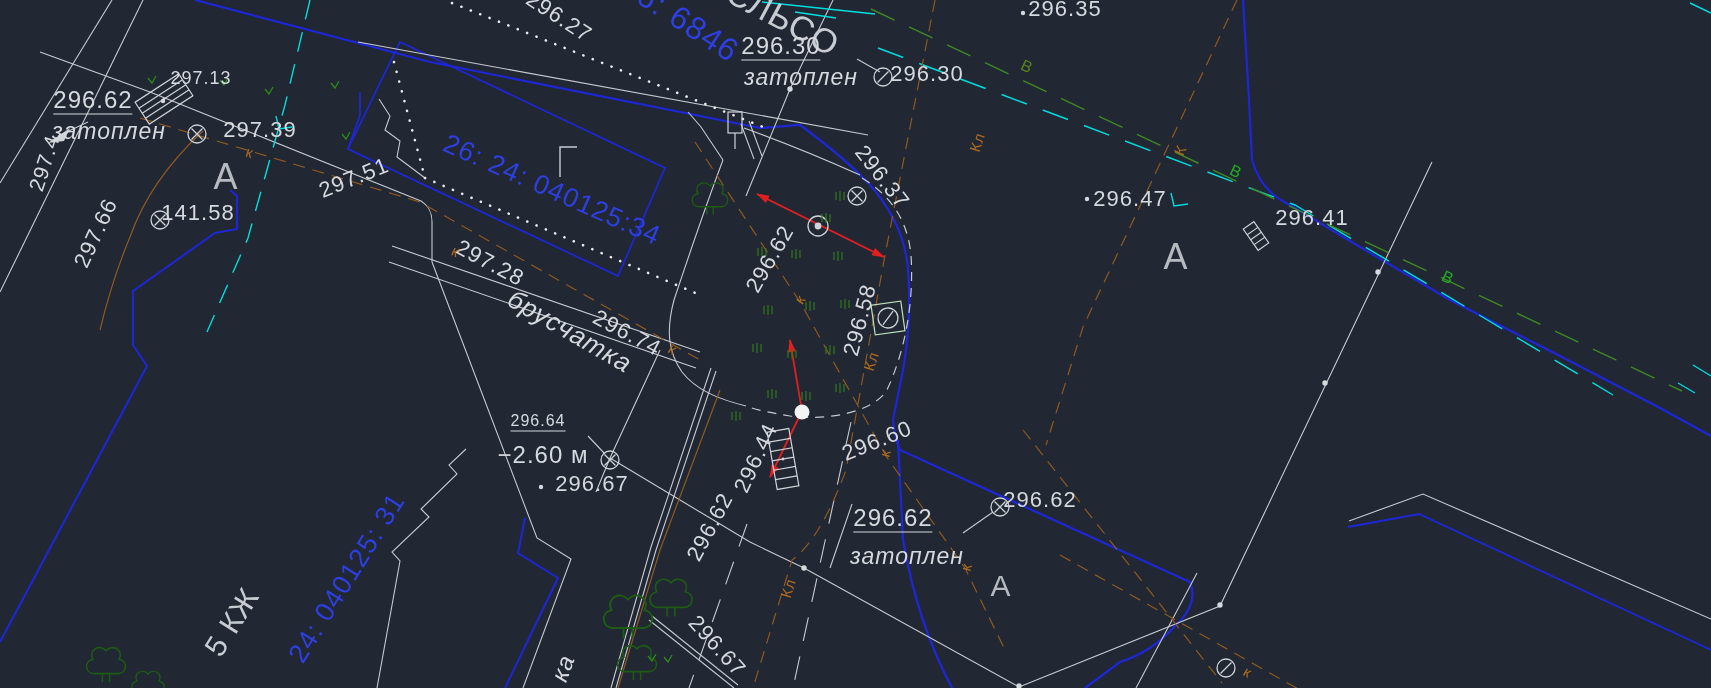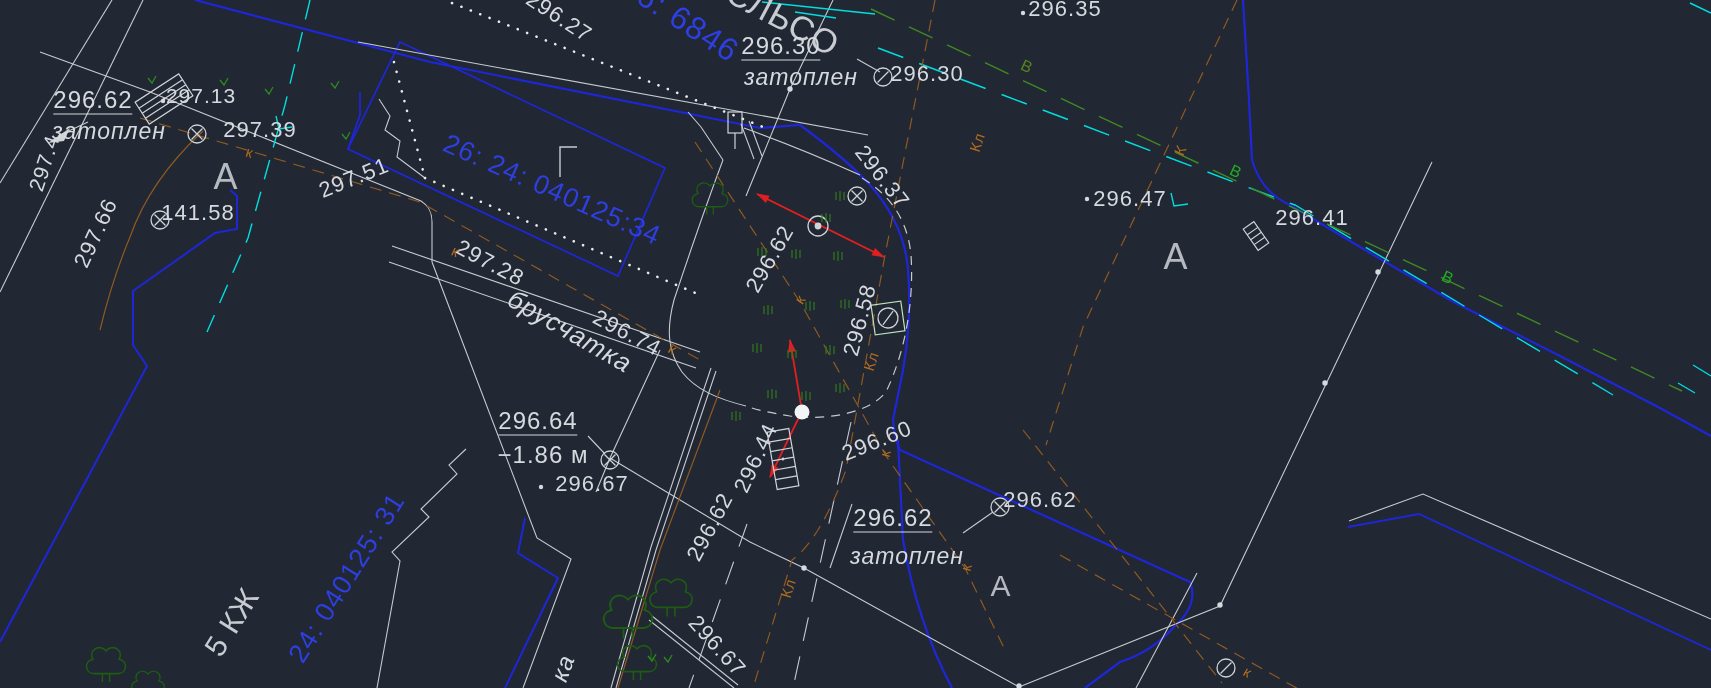--- a/index.html
+++ b/index.html
@@ -223,21 +223,21 @@
         <use href="#sym-vmark" transform="translate(652,658) rotate(0)"></use>
         <use href="#sym-vmark" transform="translate(668,659) rotate(0)"></use>
       </g>
   </svg>
 
   <div id="labels">
       <div class="lbl u" style="left: 93px; top: 101px; font-size: 24px; color: rgb(214, 217, 222); transform: translate(-50%, -50%) rotate(0deg);">296.62</div>
       <div class="lbl it" style="left: 109px; top: 131px; font-size: 23px; color: rgb(214, 217, 222); transform: translate(-50%, -50%) rotate(0deg);">затоплен</div>
       <div class="lbl" style="left: 44px; top: 163px; font-size: 21px; color: rgb(214, 217, 222); transform: translate(-50%, -50%) rotate(-72deg);">297.4</div>
       <div class="lbl" style="left: 96px; top: 233px; font-size: 22px; color: rgb(214, 217, 222); transform: translate(-50%, -50%) rotate(-65deg);">297.66</div>
-      <div class="lbl" style="left: 201px; top: 95px; font-size: 21px; color: rgb(214, 217, 222); transform: translate(-50%, -50%) rotate(0deg);">297.13</div>
+      <div class="lbl" style="left: 201px; top: 78px; font-size: 18px; color: rgb(214, 217, 222); transform: translate(-50%, -50%) rotate(0deg);">297.13</div>
       <div class="lbl" style="left: 236px; top: 130px; font-size: 22px; color: rgb(214, 217, 222); transform: translate(-50%, -50%) rotate(0deg); margin-left: 24px;">297.39</div>
       <div class="lbl" style="left: 226px; top: 177px; font-size: 36px; color: rgb(182, 186, 192); transform: translate(-50%, -50%) rotate(0deg);">А</div>
       <div class="lbl" style="left: 198px; top: 213px; font-size: 22px; color: rgb(214, 217, 222); transform: translate(-50%, -50%) rotate(0deg);">141.58</div>
       <div class="lbl" style="left: 354px; top: 178px; font-size: 22px; color: rgb(214, 217, 222); transform: translate(-50%, -50%) rotate(-22deg);">297.51</div>
       <div class="lbl" style="left: 559px; top: 17px; font-size: 22px; color: rgb(214, 217, 222); transform: translate(-50%, -50%) rotate(33deg);">296.27</div>
       <div class="lbl" style="left: 552px; top: 190px; font-size: 27px; color: rgb(46, 63, 224); transform: translate(-50%, -50%) rotate(24deg);">26: 24: 040125:34</div>
       <div class="lbl" style="left: 688px; top: 23px; font-size: 32px; color: rgb(46, 63, 224); transform: translate(-50%, -50%) rotate(33deg);">6: 6846</div>
       <div class="lbl" style="left: 783px; top: 18px; font-size: 34px; color: rgb(200, 204, 210); transform: translate(-50%, -50%) rotate(28deg);">СЛЬСО</div>
       <div class="lbl u" style="left: 781px; top: 47px; font-size: 24px; color: rgb(214, 217, 222); transform: translate(-50%, -50%) rotate(0deg);">296.30</div>
       <div class="lbl it" style="left: 801px; top: 77px; font-size: 23px; color: rgb(214, 217, 222); transform: translate(-50%, -50%) rotate(0deg);">затоплен</div>
@@ -253,22 +253,22 @@
       <div class="lbl" style="left: 770px; top: 259px; font-size: 22px; color: rgb(214, 217, 222); transform: translate(-50%, -50%) rotate(-60deg);">296.62</div>
       <div class="lbl" style="left: 860px; top: 320px; font-size: 22px; color: rgb(214, 217, 222); transform: translate(-50%, -50%) rotate(-75deg);">296.58</div>
       <div class="lbl" style="left: 877px; top: 441px; font-size: 22px; color: rgb(214, 217, 222); transform: translate(-50%, -50%) rotate(-22deg);">296.60</div>
       <div class="lbl" style="left: 710px; top: 527px; font-size: 22px; color: rgb(214, 217, 222); transform: translate(-50%, -50%) rotate(-62deg);">296.62</div>
       <div class="lbl" style="left: 756px; top: 458px; font-size: 22px; color: rgb(214, 217, 222); transform: translate(-50%, -50%) rotate(-65deg);">296.44</div>
       <div class="lbl" style="left: 717px; top: 646px; font-size: 22px; color: rgb(214, 217, 222); transform: translate(-50%, -50%) rotate(48deg);">296.67</div>
       <div class="lbl it" style="left: 563px; top: 668px; font-size: 24px; color: rgb(214, 217, 222); transform: translate(-50%, -50%) rotate(-70deg);">ка</div>
       <div class="lbl it" style="left: 570px; top: 331px; font-size: 26px; color: rgb(214, 217, 222); transform: translate(-50%, -50%) rotate(30deg);">брусчатка</div>
       <div class="lbl" style="left: 490px; top: 263px; font-size: 22px; color: rgb(214, 217, 222); transform: translate(-50%, -50%) rotate(28deg);">297.28</div>
       <div class="lbl" style="left: 627px; top: 333px; font-size: 22px; color: rgb(214, 217, 222); transform: translate(-50%, -50%) rotate(28deg);">296.74</div>
-      <div class="lbl u" style="left: 538px; top: 422px; font-size: 24px; color: rgb(214, 217, 222); transform: translate(-50%, -50%) rotate(0deg);">296.64</div>
-      <div class="lbl" style="left: 543px; top: 455px; font-size: 24px; color: rgb(214, 217, 222); transform: translate(-50%, -50%) rotate(0deg);">−1.86 м</div>
+      <div class="lbl u" style="left: 538px; top: 422px; font-size: 16px; color: rgb(214, 217, 222); transform: translate(-50%, -50%) rotate(0deg);">296.64</div>
+      <div class="lbl" style="left: 543px; top: 455px; font-size: 24px; color: rgb(214, 217, 222); transform: translate(-50%, -50%) rotate(0deg);">−2.60 м</div>
       <div class="lbl" style="left: 592px; top: 484px; font-size: 22px; color: rgb(214, 217, 222); transform: translate(-50%, -50%) rotate(0deg);">296.67</div>
       <div class="lbl u" style="left: 893px; top: 519px; font-size: 24px; color: rgb(214, 217, 222); transform: translate(-50%, -50%) rotate(0deg);">296.62</div>
       <div class="lbl it" style="left: 907px; top: 556px; font-size: 23px; color: rgb(214, 217, 222); transform: translate(-50%, -50%) rotate(0deg);">затоплен</div>
       <div class="lbl" style="left: 1040px; top: 500px; font-size: 22px; color: rgb(214, 217, 222); transform: translate(-50%, -50%) rotate(0deg);">296.62</div>
       <div class="lbl" style="left: 1001px; top: 586px; font-size: 30px; color: rgb(182, 186, 192); transform: translate(-50%, -50%) rotate(0deg);">А</div>
       <div class="lbl" style="left: 232px; top: 622px; font-size: 30px; color: rgb(200, 204, 210); transform: translate(-50%, -50%) rotate(-58deg);">5 КЖ</div>
       <div class="lbl" style="left: 347px; top: 578px; font-size: 27px; color: rgb(46, 63, 224); transform: translate(-50%, -50%) rotate(-58deg);">24: 040125: 31</div>
       <div class="lbl" style="left: 250px; top: 152px; font-size: 15px; color: rgb(176, 108, 32); transform: translate(-50%, -50%) rotate(17deg);">к</div>
       <div class="lbl" style="left: 456px; top: 251px; font-size: 15px; color: rgb(176, 108, 32); transform: translate(-50%, -50%) rotate(25deg);">к</div>
       <div class="lbl" style="left: 673px; top: 349px; font-size: 15px; color: rgb(176, 108, 32); transform: translate(-50%, -50%) rotate(30deg);">к</div>

